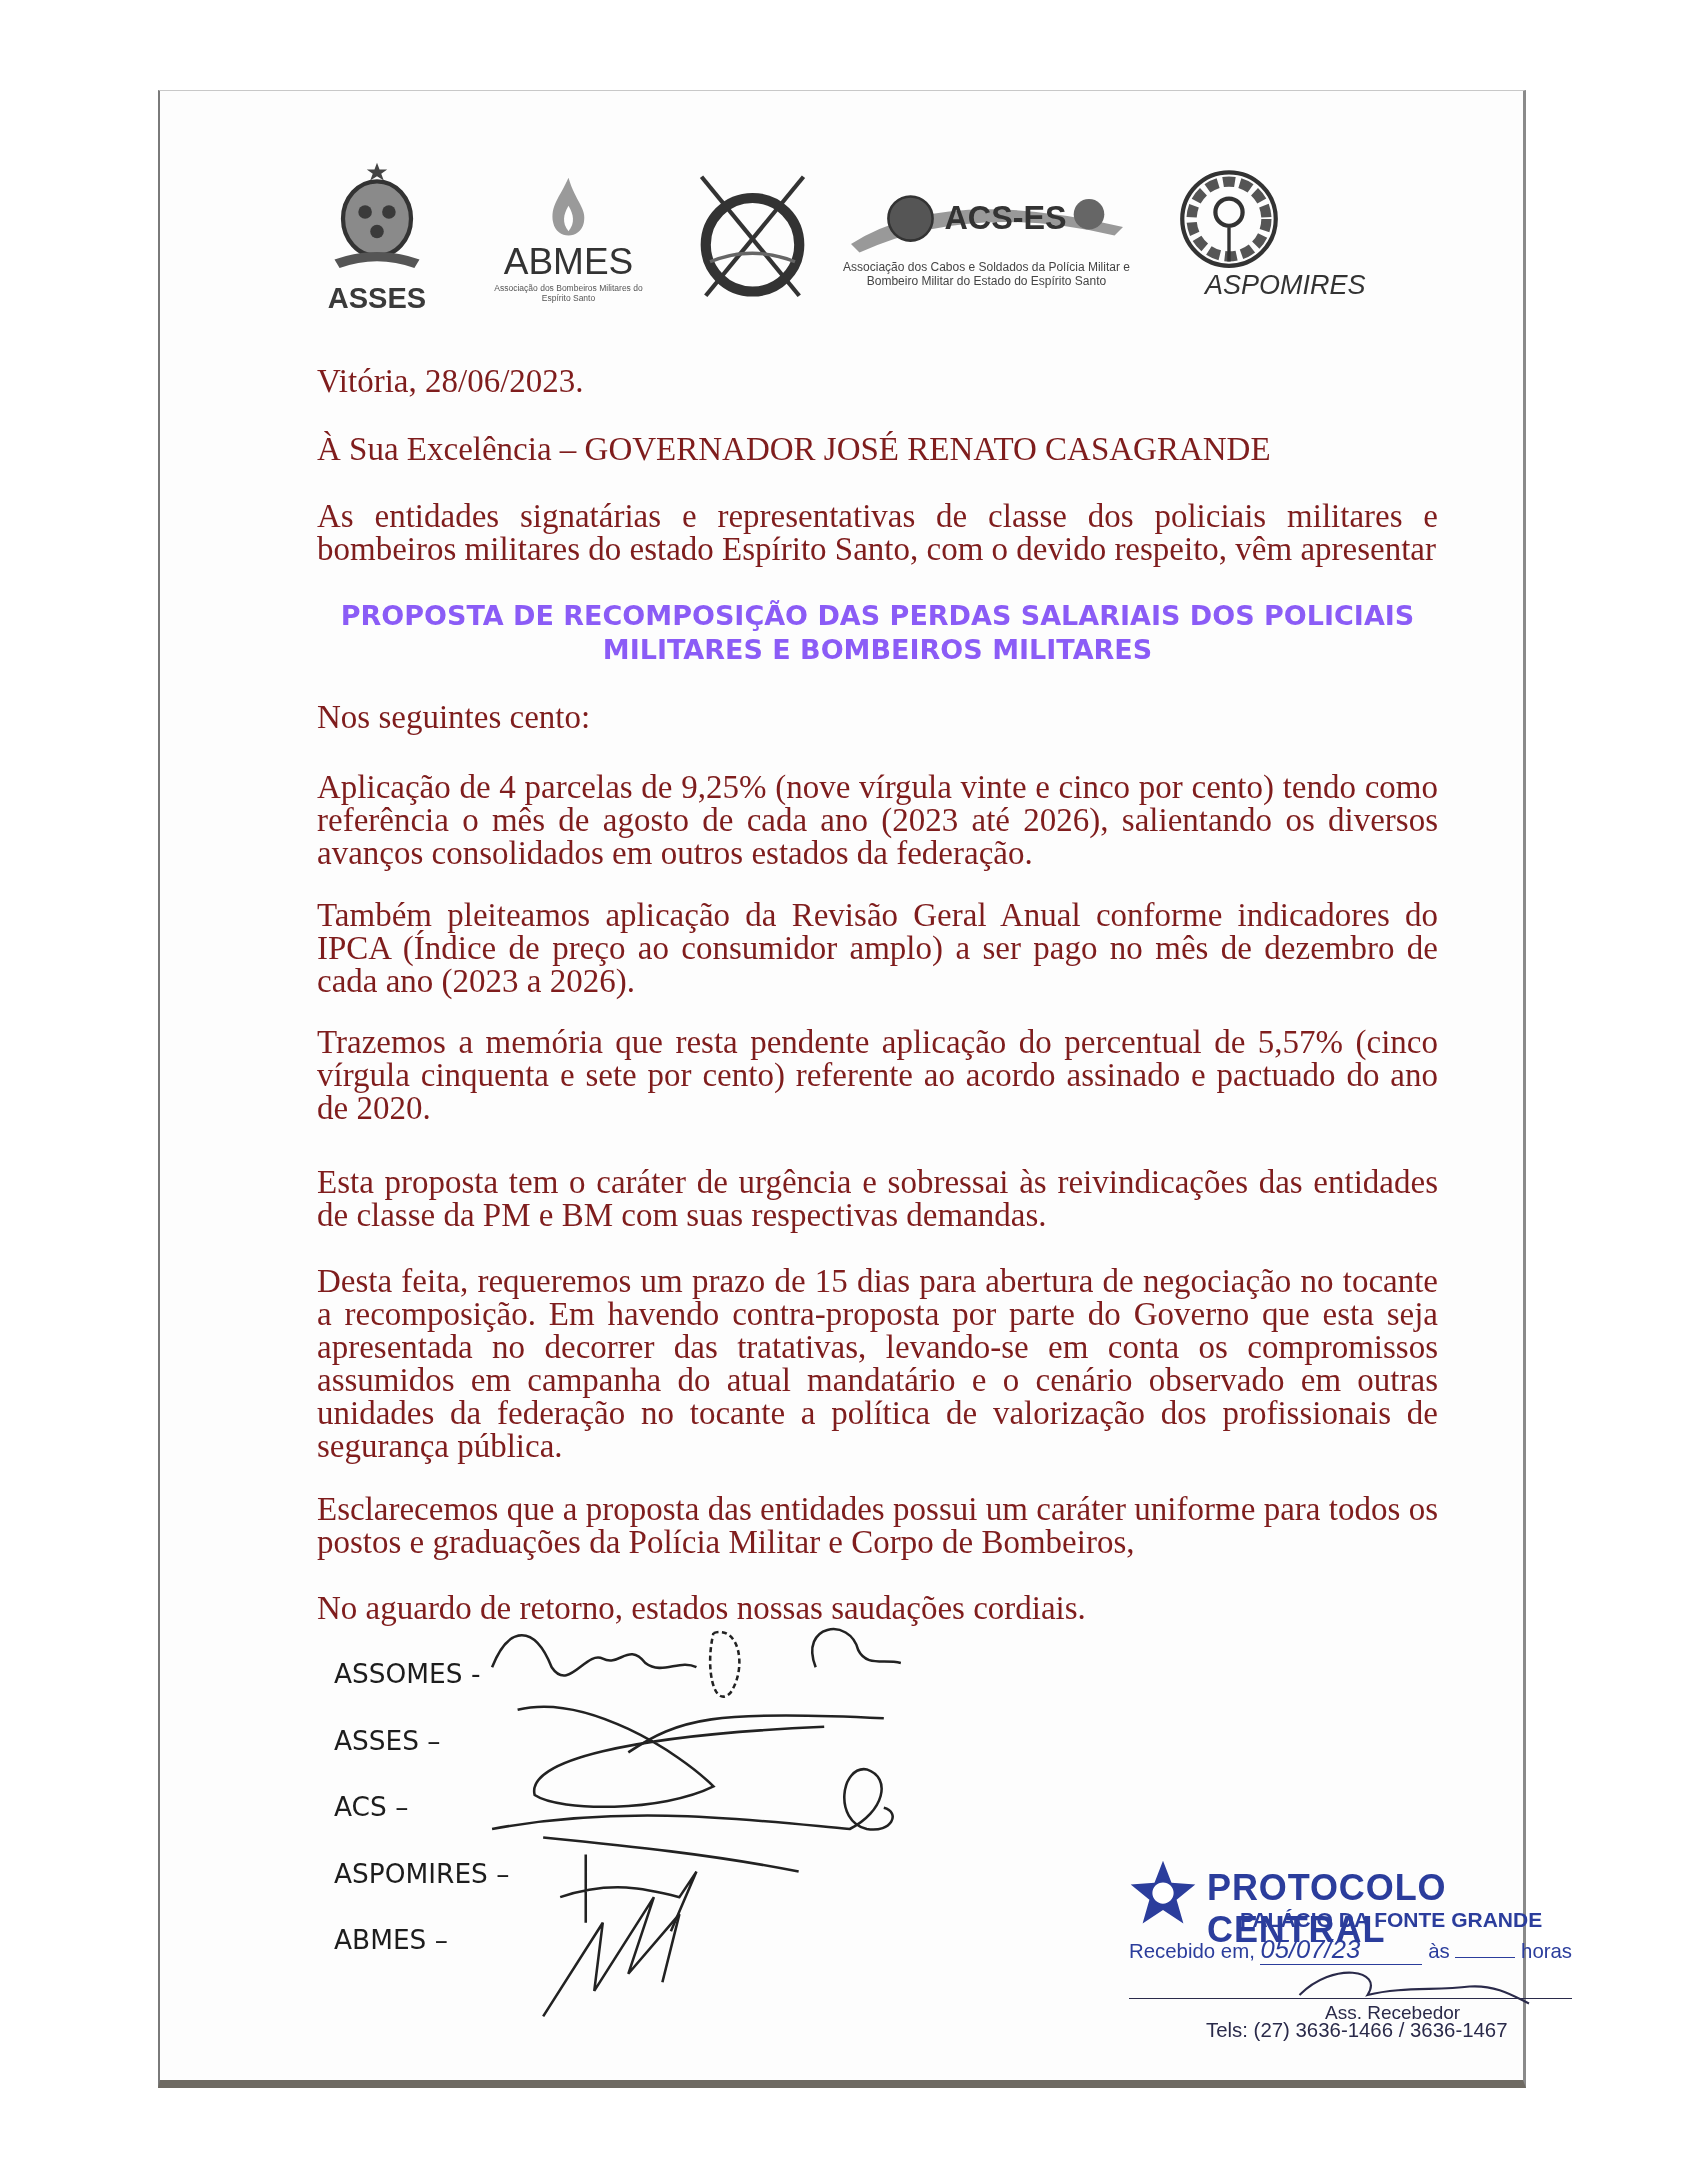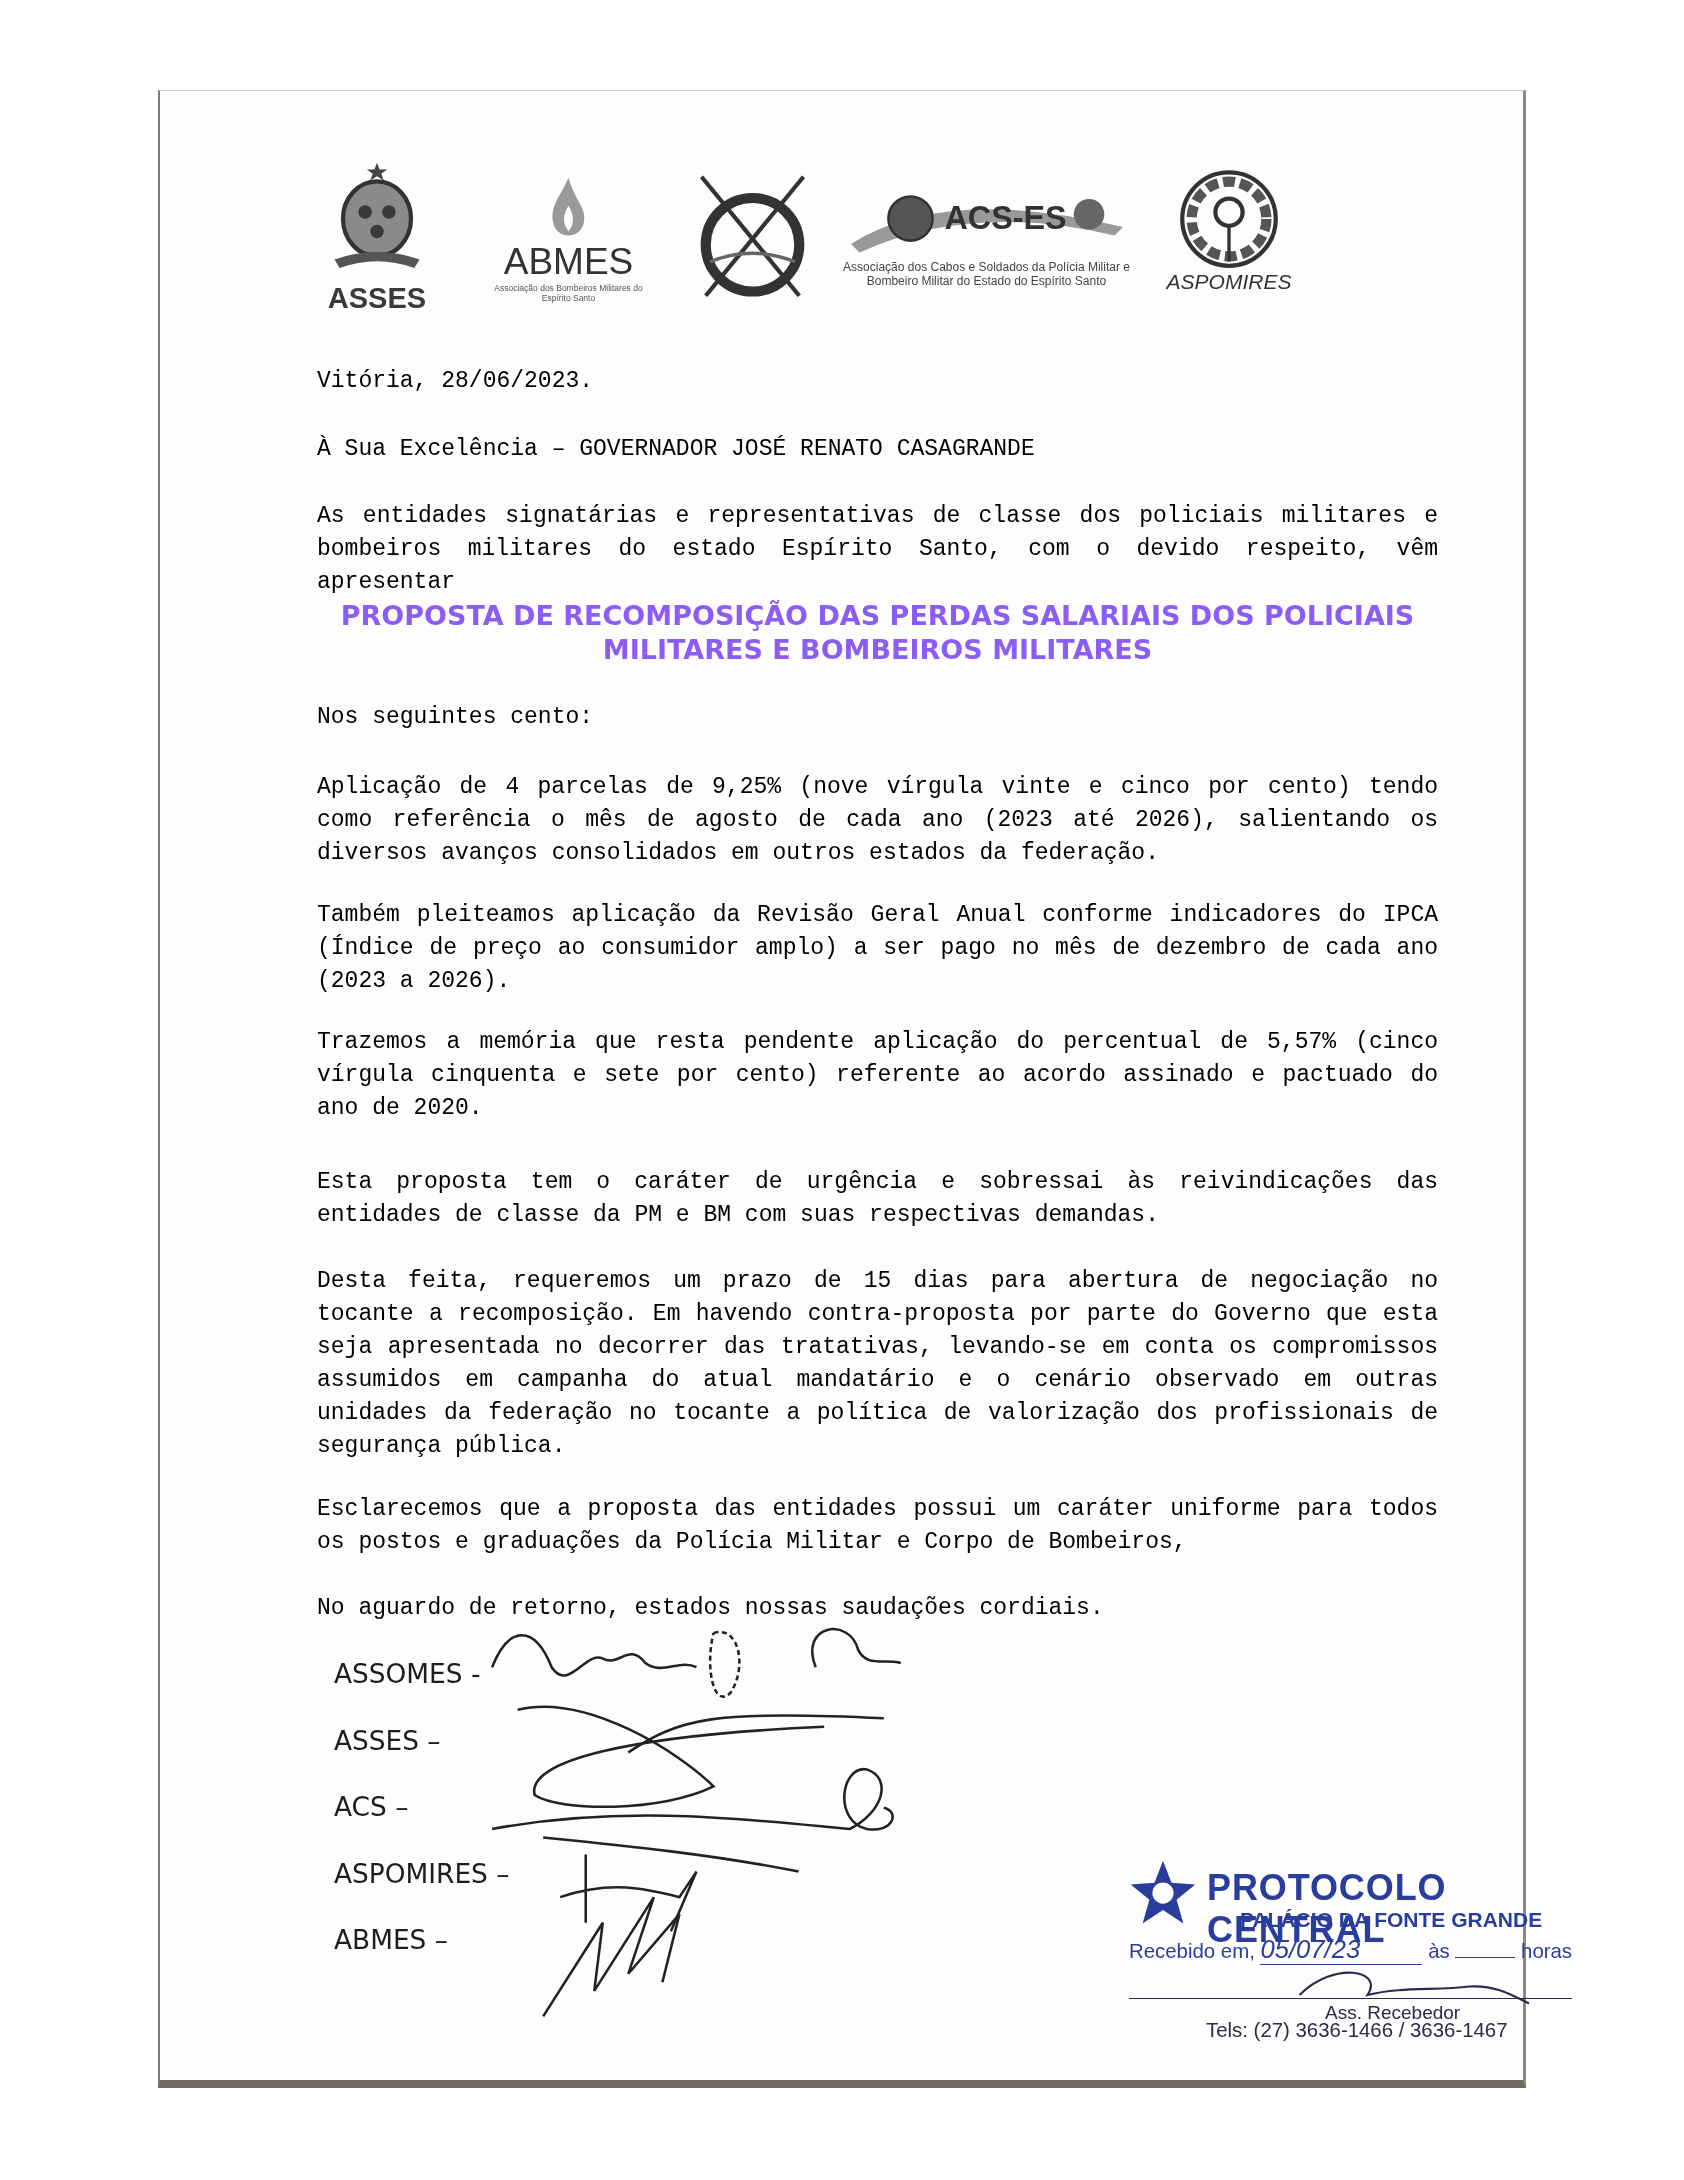--- a/index.html
+++ b/index.html
@@ -7,21 +7,21 @@
   .sheet {
     position: absolute; left: 158px; top: 90px; width: 1368px; height: 1998px;
     background: #fdfdfd;
     border-left: 2.6px solid #7a7a7a; border-right: 3.4px solid #8a8a8a;
     border-top: 1.7px solid #c8c8c8; border-bottom: 8.5px solid #6e6a62;
     box-sizing: border-box;
   }
   .logos { position: absolute; left: 153px; top: 68px; width: 1158px; height: 170px; }
   .logo { position: absolute; text-align: center; color: #3a3a3a; font-family: "Liberation Sans", sans-serif; }
   .logo svg { display: block; margin: 0 auto; }
-  .txt { position: absolute; font-family: Liberation Mono, monospace; font-size: 23px; color: #000000; line-height: 33px; }
+  .txt { position: absolute; font-family: Liberation Serif, serif; font-size: 33px; color: #7f1d1d; line-height: 33px; }
   .just { text-align: justify; text-align-last: left; }
   .title { position: absolute; font-family: "DejaVu Sans", sans-serif; font-weight: bold; font-size: 27px; color: #8b5cf6; text-align: center; line-height: 34px; }
   .sig-label { position: absolute; font-family: "DejaVu Sans", sans-serif; font-size: 26.4px; color: #1d1d1d; }
   .stamp { position: absolute; left: 969px; top: 1759px; width: 477px; height: 213px; color: #2b3d9c; font-family: "Liberation Sans", sans-serif; }
   .stamp .big { position: absolute; left: 78px; top: 17px; font-size: 36px; font-weight: bold; letter-spacing: 0.9px; }
   .stamp .sub { position: absolute; left: 111px; top: 58px; font-size: 21px; font-weight: bold; }
   .stamp .rec { position: absolute; left: 0; top: 85px; font-size: 20.4px; width: 477px; }
   .stamp .ass { position: absolute; left: 196px; top: 152px; font-size: 19px; color: #2a2a4a; }
   .stamp .tels { position: absolute; left: 77px; top: 169px; font-size: 20.4px; color: #2a2a4a; }
 </style>
@@ -67,21 +67,21 @@
       </svg>
       <div style="font-size:12px; color:#444; line-height:13.6px;">Associação dos Cabos e Soldados da Polícia Militar e Bombeiro Militar do Estado do Espírito Santo</div>
     </div>
     <div class="logo" style="left:852px; top:8.5px; width:128px;">
       <svg width="102" height="102" viewBox="0 0 120 120">
         <circle cx="60" cy="60" r="55" fill="none" stroke="#333" stroke-width="5"></circle>
         <circle cx="60" cy="60" r="44" fill="none" stroke="#555" stroke-width="12" stroke-dasharray="14 6"></circle>
         <circle cx="60" cy="52" r="16" fill="none" stroke="#333" stroke-width="5"></circle>
         <line x1="60" y1="70" x2="60" y2="110" stroke="#333" stroke-width="4"></line>
       </svg>
-      <div style="font-size:21px; font-style:italic; color:#333;">ASPOMIRES</div>
+      <div style="font-size:27px; font-style:italic; color:#333;margin-left:40px;">ASPOMIRES</div>
     </div>
   </div>
 
   <div class="txt" style="left:157px; top:274px;">Vitória, 28/06/2023.</div>
   <div class="txt" style="left:157px; top:342px;">À Sua Excelência – GOVERNADOR JOSÉ RENATO CASAGRANDE</div>
   <div class="txt just" style="left:157px; top:409px; width:1121px;">As entidades signatárias e representativas de classe dos policiais militares e bombeiros militares do estado Espírito Santo, com o devido respeito, vêm apresentar</div>
 
   <div class="title" style="left:157px; top:508px; width:1121px;">
     <div>PROPOSTA DE RECOMPOSIÇÃO DAS PERDAS SALARIAIS DOS POLICIAIS</div>
     <div>MILITARES E BOMBEIROS MILITARES</div>

